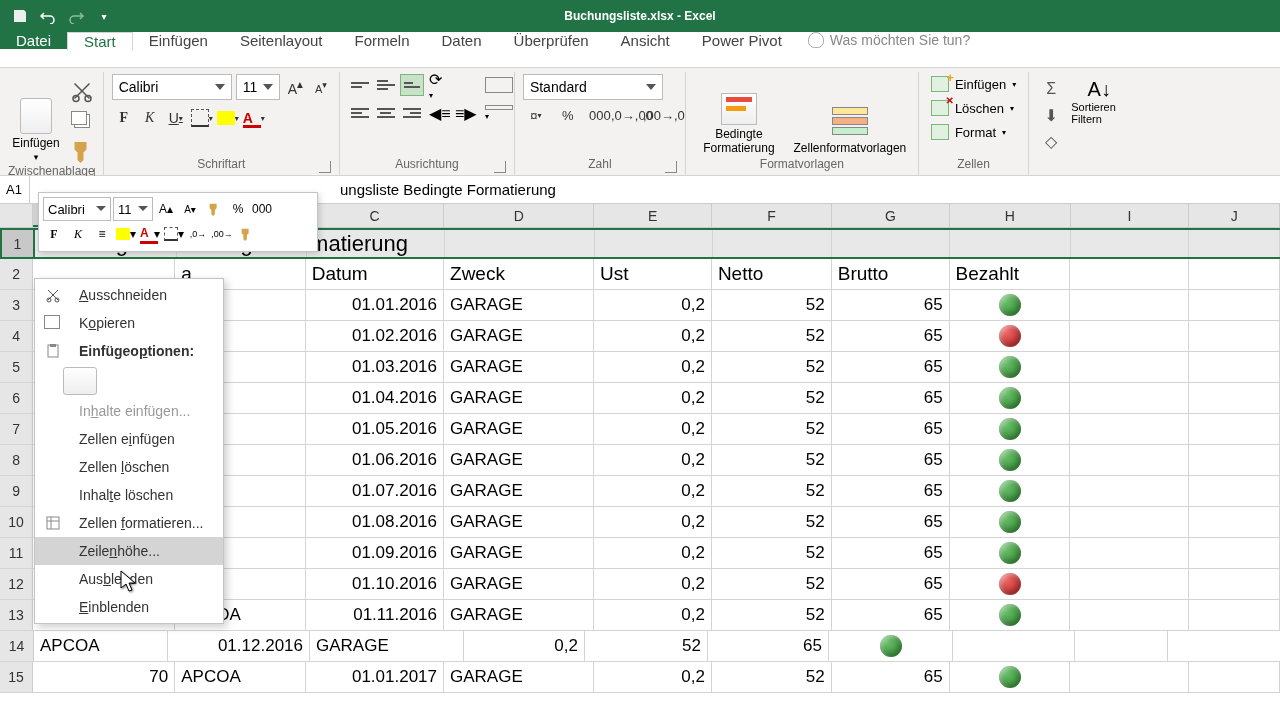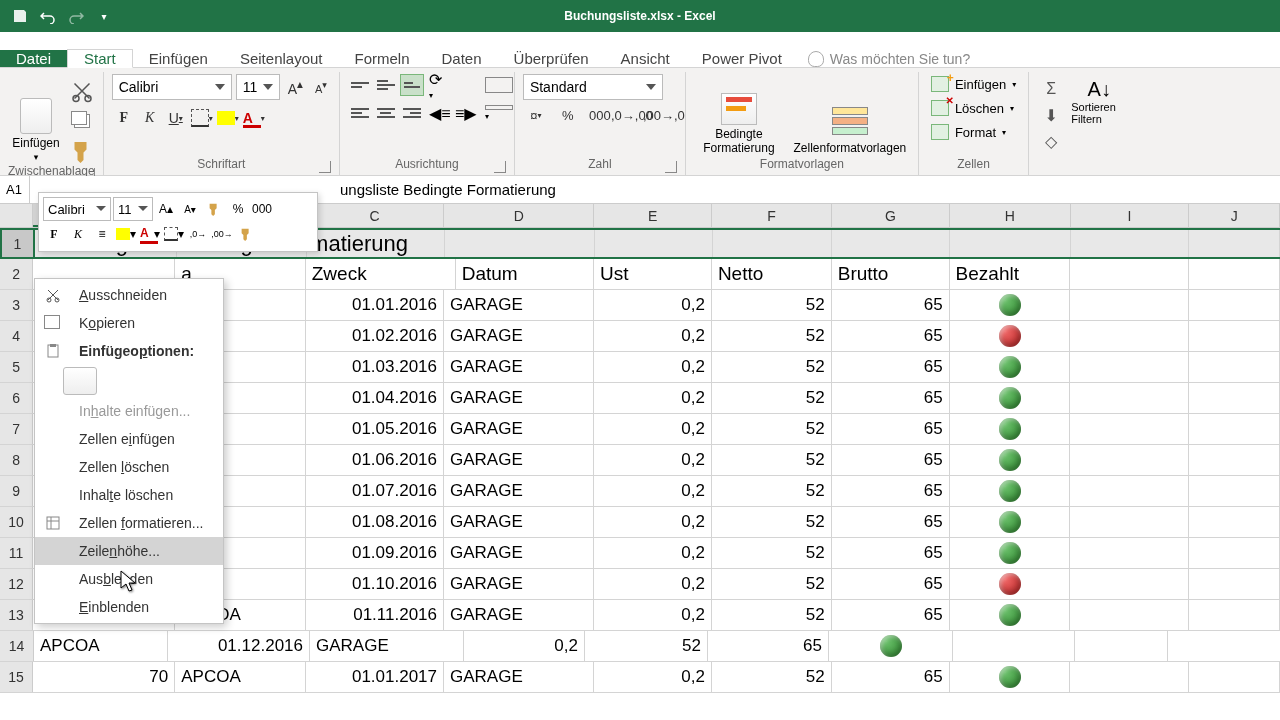--- a/index.html
+++ b/index.html
@@ -5,21 +5,21 @@
 * { margin: 0; padding: 0; box-sizing: border-box; font-family: 'Segoe UI', Tahoma, sans-serif; }
 body { background: #fff; width: 1280px; height: 720px; overflow: hidden; position: relative; }
 
 
 .titlebar { height: 32px; background: #217346; display: flex; align-items: center; color: #fff; position: relative; }
 .qat { display: flex; align-items: center; gap: 4px; padding-left: 8px; }
 .qat-btn { width: 24px; height: 24px; display: flex; align-items: center; justify-content: center; color: #fff; font-size: 14px; cursor: pointer; }
 .title { position: absolute; left: 50%; transform: translateX(-50%); font-size: 12px; font-weight: 700; }
 
 
-.ribbon-tabs { height: 36px; background: #fff; border-bottom: 1px solid #d4d4d4; display: flex; align-items: flex-end; }
+.ribbon-tabs { height: 36px; background: #fff; border-bottom: 1px solid #d4d4d4; display: flex; align-items: flex-start; }
 .tab { padding: 0 16px; display: flex; align-items: center; font-size: 15px; color: #444; cursor: pointer; }
 .tab.file { background: #217346; color: #fff; }
 .tab.active { background: #fff; border: 1px solid #d4d4d4; border-bottom: 1px solid #fff; margin-bottom: -1px; color: #217346; }
 .tell-me { margin-left: 10px; display: flex; align-items: center; color: #888; font-size: 14px; gap: 6px; }
 .tell-me .bulb { width: 16px; height: 16px; border: 1.5px solid #aaa; border-radius: 50% 50% 40% 40%; position: relative; }
 
 
 .ribbon { height: 108px; background: #f3f2f1; border-bottom: 1px solid #d4d4d4; display: flex; padding: 4px 0 0 0; }
 .rgroup { border-right: 1px solid #d4d4d4; padding: 2px 8px 0 8px; display: flex; flex-direction: column; justify-content: space-between; }
 .rgroup-body { flex: 1; display: flex; gap: 6px; }
@@ -417,22 +417,22 @@
   <div class="cell cF"></div>
   <div class="cell cG"></div>
   <div class="cell cH"></div>
   <div class="cell cI"></div>
   <div class="cell cJ"></div>
 </div>
       <div class="row">
   <div class="row-h">2</div>
   <div class="cell cA header-cell"></div>
   <div class="cell cB header-cell">a</div>
+  <div class="cell cC header-cell">Datum</div>
   <div class="cell cD header-cell">Zweck</div>
-  <div class="cell cC header-cell">Datum</div>
   <div class="cell cE header-cell">Ust</div>
   <div class="cell cF header-cell">Netto</div>
   <div class="cell cG header-cell">Brutto</div>
   <div class="cell cH header-cell">Bezahlt</div>
   <div class="cell cI"></div>
   <div class="cell cJ"></div>
 </div>
       <div class="row">
     <div class="row-h">3</div>
     <div class="cell cA num"></div>

